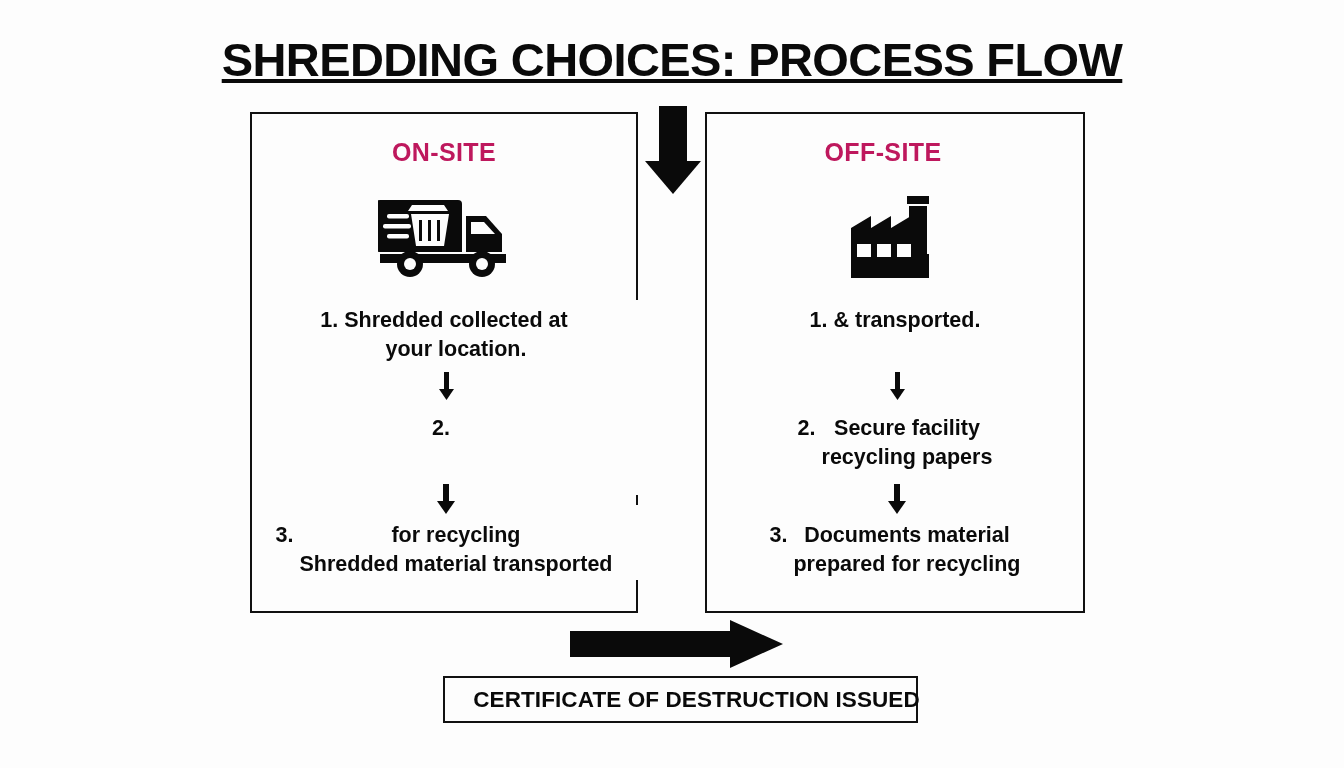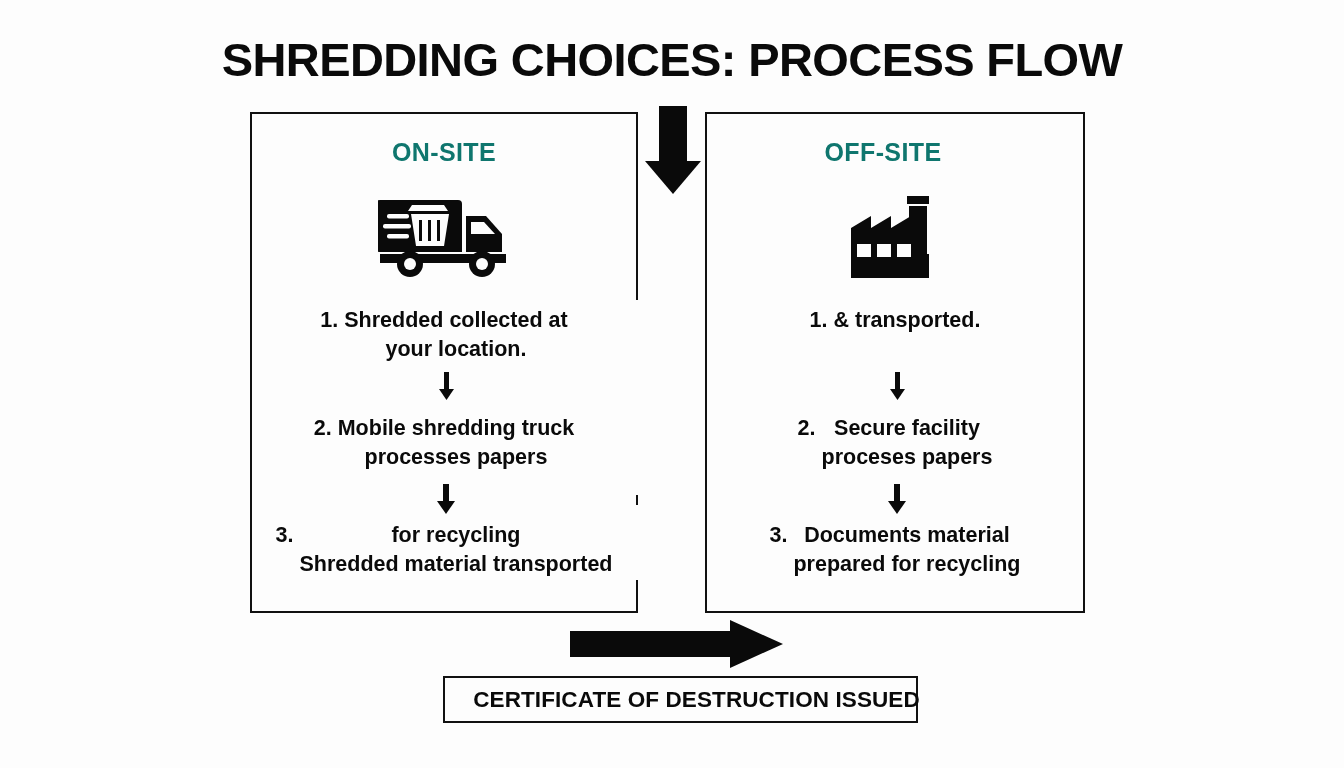--- a/index.html
+++ b/index.html
@@ -30,20 +30,21 @@
     left: 0;
     top: 36px;
     width: 1344px;
     text-align: center;
     font-size: 47px;
     font-weight: 700;
     letter-spacing: -0.6px;
     line-height: 1;
     color: #0a0a0a;
     white-space: nowrap;
+    text-decoration: underline;
   }
 
   
   .panel {
     position: absolute;
     border: 2.5px solid #111111;
     background: transparent;
     box-sizing: border-box;
   }
   .panel-left {
@@ -67,21 +68,21 @@
   }
 
   .panel-title {
     position: absolute;
     left: 0;
     width: 100%;
     text-align: center;
     font-size: 25px;
     font-weight: 700;
     letter-spacing: 0.4px;
-    color: #0f766e;
+    color: #be185d;
   }
 
   
   .icon-wrap {
     position: absolute;
     display: flex;
     align-items: center;
     justify-content: center;
   }
 
@@ -205,24 +206,20 @@
 
   <div class="mini-arrow" style="left:250px; top:372px; width:388px;">
     <svg width="388" height="30" viewBox="0 0 388 30" xmlns="http://www.w3.org/2000/svg">
       <rect x="194" y="0" width="5" height="20" fill="#0a0a0a"></rect>
       <path d="M189 17 h15 l-7.5 11 z" fill="#0a0a0a"></path>
     </svg>
   </div>
 
   <div class="step" style="left:250px; top:414px; width:388px;">
     <span class="step-num">2.</span>
-    <span class="step-text">
-      <span class="ln">Mobile shredding truck</span>
-      <span class="ln">processes papers</span>
-    </span>
   </div>
 
   <div class="mini-arrow" style="left:250px; top:484px; width:388px;">
     <svg width="388" height="32" viewBox="0 0 388 32" xmlns="http://www.w3.org/2000/svg">
       <rect x="193" y="0" width="6" height="20" fill="#0a0a0a"></rect>
       <path d="M187 17 h18 l-9 13 z" fill="#0a0a0a"></path>
     </svg>
   </div>
 
   <div class="step" style="left:244px; top:521px; width:400px;">
@@ -265,21 +262,21 @@
     <svg width="380" height="30" viewBox="0 0 380 30" xmlns="http://www.w3.org/2000/svg">
       <rect x="190" y="0" width="5" height="20" fill="#0a0a0a"></rect>
       <path d="M185 17 h15 l-7.5 11 z" fill="#0a0a0a"></path>
     </svg>
   </div>
 
   <div class="step" style="left:705px; top:414px; width:380px;">
     <span class="step-num">2.</span>
     <span class="step-text">
       <span class="ln">Secure facility</span>
-      <span class="ln">proceses papers</span>
+      <span class="ln">recycling papers</span>
     </span>
   </div>
 
   <div class="mini-arrow" style="left:705px; top:484px; width:380px;">
     <svg width="380" height="32" viewBox="0 0 380 32" xmlns="http://www.w3.org/2000/svg">
       <rect x="189" y="0" width="6" height="20" fill="#0a0a0a"></rect>
       <path d="M183 17 h18 l-9 13 z" fill="#0a0a0a"></path>
     </svg>
   </div>
 

